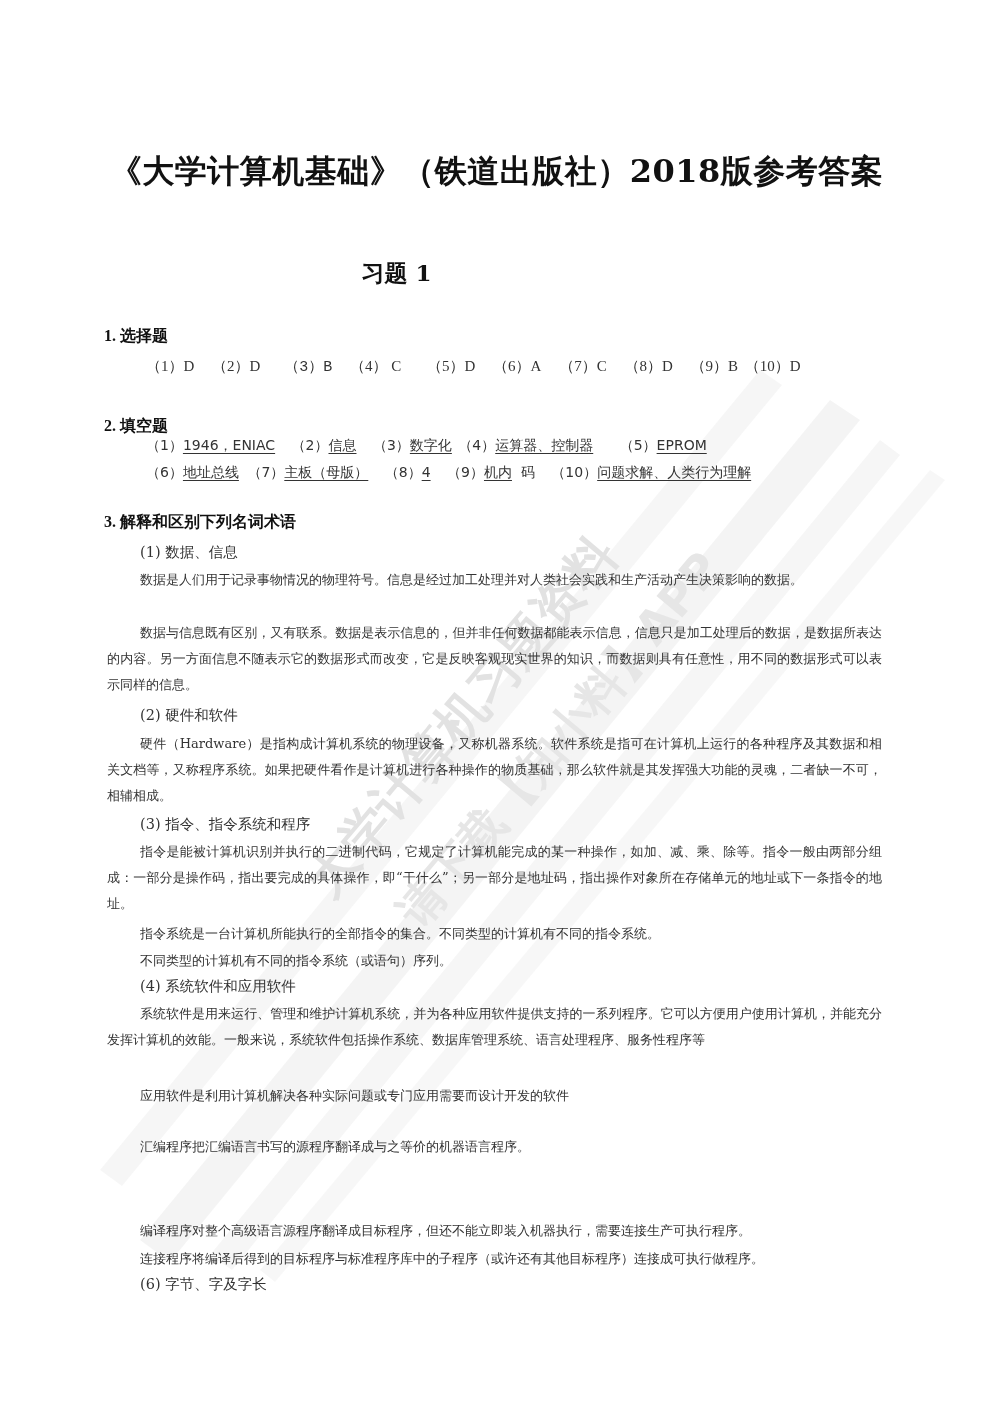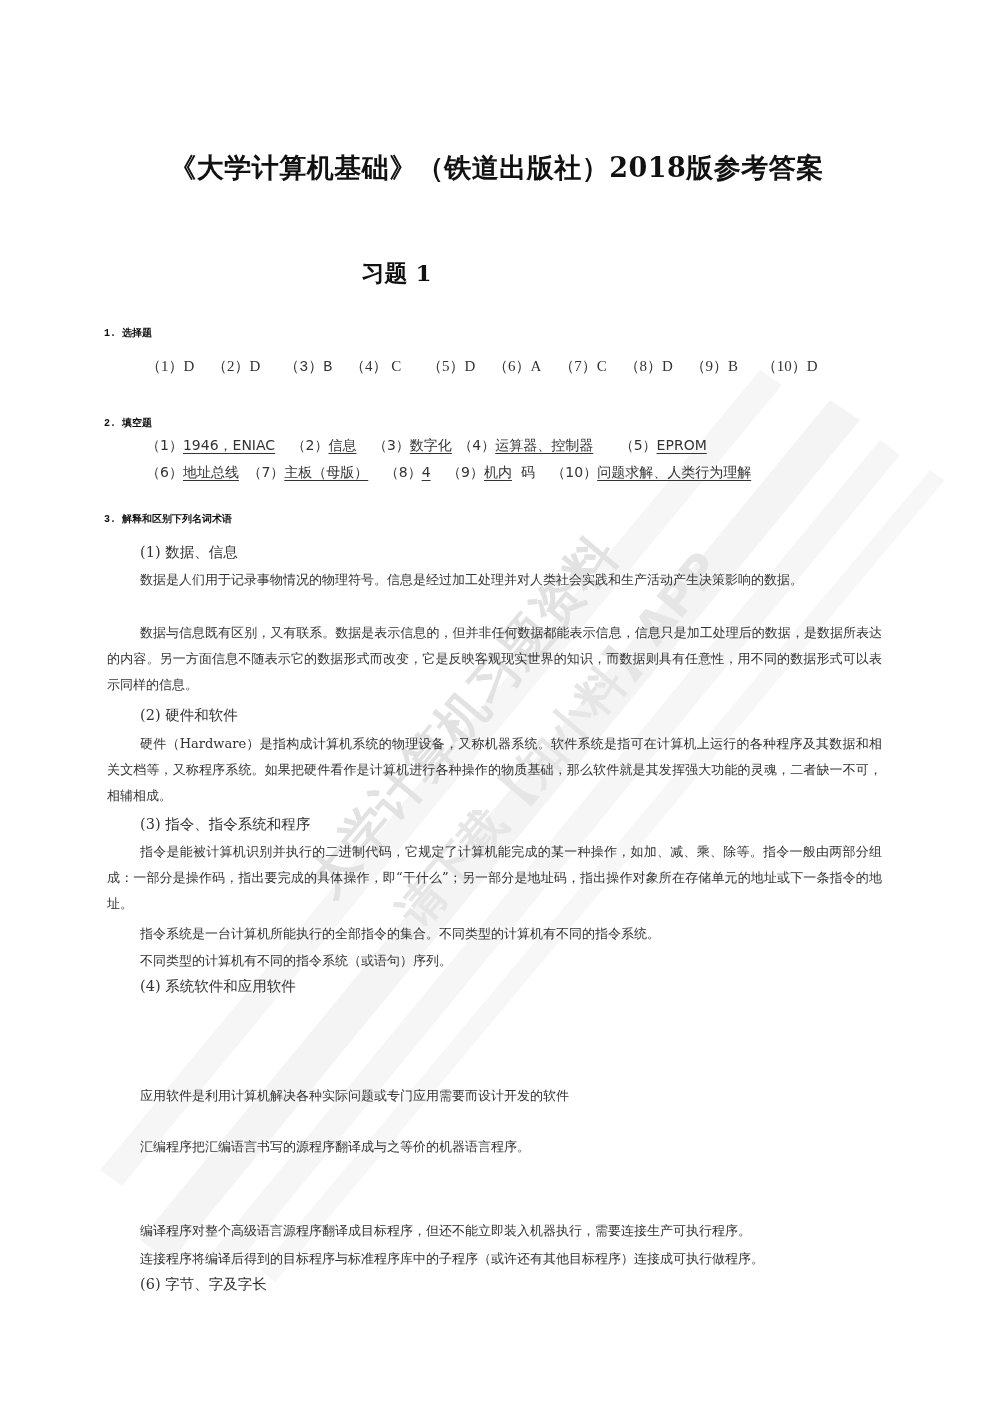--- a/index.html
+++ b/index.html
@@ -9,31 +9,31 @@
       color: #222;
     }
     .watermark {
       position: absolute; left: 0; top: 0; width: 993px; height: 1404px;
       pointer-events: none; z-index: 0;
     }
     .page { position: absolute; left: 0; top: 0; width: 993px; height: 1404px; z-index: 1; }
     .title {
       position: absolute; top: 150px; left: 0; width: 993px; text-align: center;
       font-family: "DejaVu Serif", "Liberation Serif", serif;
-      font-size: 27px; font-weight: bold; color: #111; letter-spacing: 0.5px;
+      font-size: 32px; font-weight: bold; color: #111; letter-spacing: 0.5px;
     }
     .chapter {
       position: absolute; top: 258px; left: 0; width: 793px; text-align: center;
       font-family: "DejaVu Serif", "Liberation Serif", serif;
       font-size: 23px; font-weight: bold; color: #111;
     }
     .section-heading {
       position: absolute; left: 104px;
-      font-family: Liberation Mono, monospace;
-      font-size: 10px; font-weight: bold; color: #111;
+      font-family: Liberation Serif, serif;
+      font-size: 16px; font-weight: bold; color: #111;
     }
     .mc-row {
       position: absolute; left: 146px; top: 357px;
       font-family: "Liberation Serif", serif; font-size: 15px; color: #333;
       white-space: nowrap;
     }
     .mc-item { display: inline-block; }
     .fill-row {
       position: absolute; left: 146px;
       font-family: "DejaVu Sans", "Liberation Sans", sans-serif; font-size: 14px; color: #333;
@@ -71,21 +71,21 @@
   <div class="section-heading" style="top:326px;">1. 选择题</div>
   <div class="mc-row">
     <span class="mc-item" style="margin-right:14px;"><span>（1）</span><span>D</span></span>
     <span class="mc-item" style="margin-right:20px;"><span>（2）</span><span>D</span></span>
     <span class="mc-item" style="margin-right:14px;font-family:Liberation Mono, monospace;"><span>（3）</span><span>B</span></span>
     <span class="mc-item" style="margin-right:22px;"><span>（4）</span> <span>C</span></span>
     <span class="mc-item" style="margin-right:14px;"><span>（5）</span><span>D</span></span>
     <span class="mc-item" style="margin-right:14px;"><span>（6）</span><span>A</span></span>
     <span class="mc-item" style="margin-right:14px;"><span>（7）</span><span>C</span></span>
     <span class="mc-item" style="margin-right:14px;"><span>（8）</span><span>D</span></span>
-    <span class="mc-item" style="margin-right:20px;"><span>（9）</span><span>B</span></span>
+    <span class="mc-item" style="margin-right:3px;"><span>（9）</span><span>B</span></span>
     <span class="mc-item"><span>（10）</span><span>D</span></span>
   </div>
 
   <div class="section-heading" style="top:416px;">2. 填空题</div>
   <div class="fill-row" style="top:437px;">
     <span class="fill-item"><span>（1）</span><span class="ans">1946，ENIAC</span></span>
     <span class="fill-item"><span>（2）</span><span class="ans">信息</span></span>
     <span class="fill-item" style="margin-right:2px;"><span>（3）</span><span class="ans">数字化</span></span>
     <span class="fill-item" style="margin-right:22px;"><span>（4）</span><span class="ans">运算器、控制器</span></span>
     <span class="fill-item"><span>（5）</span><span class="ans">EPROM</span></span>
@@ -106,20 +106,21 @@
 
   <div class="sub" style="top:706px;">(2) 硬件和软件</div>
   <div class="para indent" style="top:731px;">硬件（Hardware）是指构成计算机系统的物理设备，又称机器系统。软件系统是指可在计算机上运行的各种程序及其数据和相关文档等，又称程序系统。如果把硬件看作是计算机进行各种操作的物质基础，那么软件就是其发挥强大功能的灵魂，二者缺一不可，相辅相成。</div>
 
   <div class="sub" style="top:815px;">(3) 指令、指令系统和程序</div>
   <div class="para indent" style="top:839px;">指令是能被计算机识别并执行的二进制代码，它规定了计算机能完成的某一种操作，如加、减、乘、除等。指令一般由两部分组成：一部分是操作码，指出要完成的具体操作，即“干什么”；另一部分是地址码，指出操作对象所在存储单元的地址或下一条指令的地址。</div>
   <div class="para indent" style="top:921px;">指令系统是一台计算机所能执行的全部指令的集合。不同类型的计算机有不同的指令系统。</div>
   <div class="para indent" style="top:948px;">不同类型的计算机有不同的指令系统（或语句）序列。</div>
 
   <div class="sub" style="top:977px;">(4) 系统软件和应用软件</div>
+  <div class="para indent" style="top:1001px;">系统软件是用来运行、管理和维护计算机系统，并为各种应用软件提供支持的一系列程序。它可以方便用户使用计算机，并能充分发挥计算机的效能。一般来说，系统软件包括操作系统、数据库管理系统、语言处理程序、服务性程序等</div>
   <div class="para indent" style="top:1083px;">应用软件是利用计算机解决各种实际问题或专门应用需要而设计开发的软件</div>
 
   <div class="para indent" style="top:1134px;">汇编程序把汇编语言书写的源程序翻译成与之等价的机器语言程序。</div>
   <div class="para indent" style="top:1218px;">编译程序对整个高级语言源程序翻译成目标程序，但还不能立即装入机器执行，需要连接生产可执行程序。</div>
   <div class="para indent" style="top:1246px;">连接程序将编译后得到的目标程序与标准程序库中的子程序（或许还有其他目标程序）连接成可执行做程序。</div>
 
   <div class="sub" style="top:1275px;">(6) 字节、字及字长</div>
 </div>
 
 </body></html>

